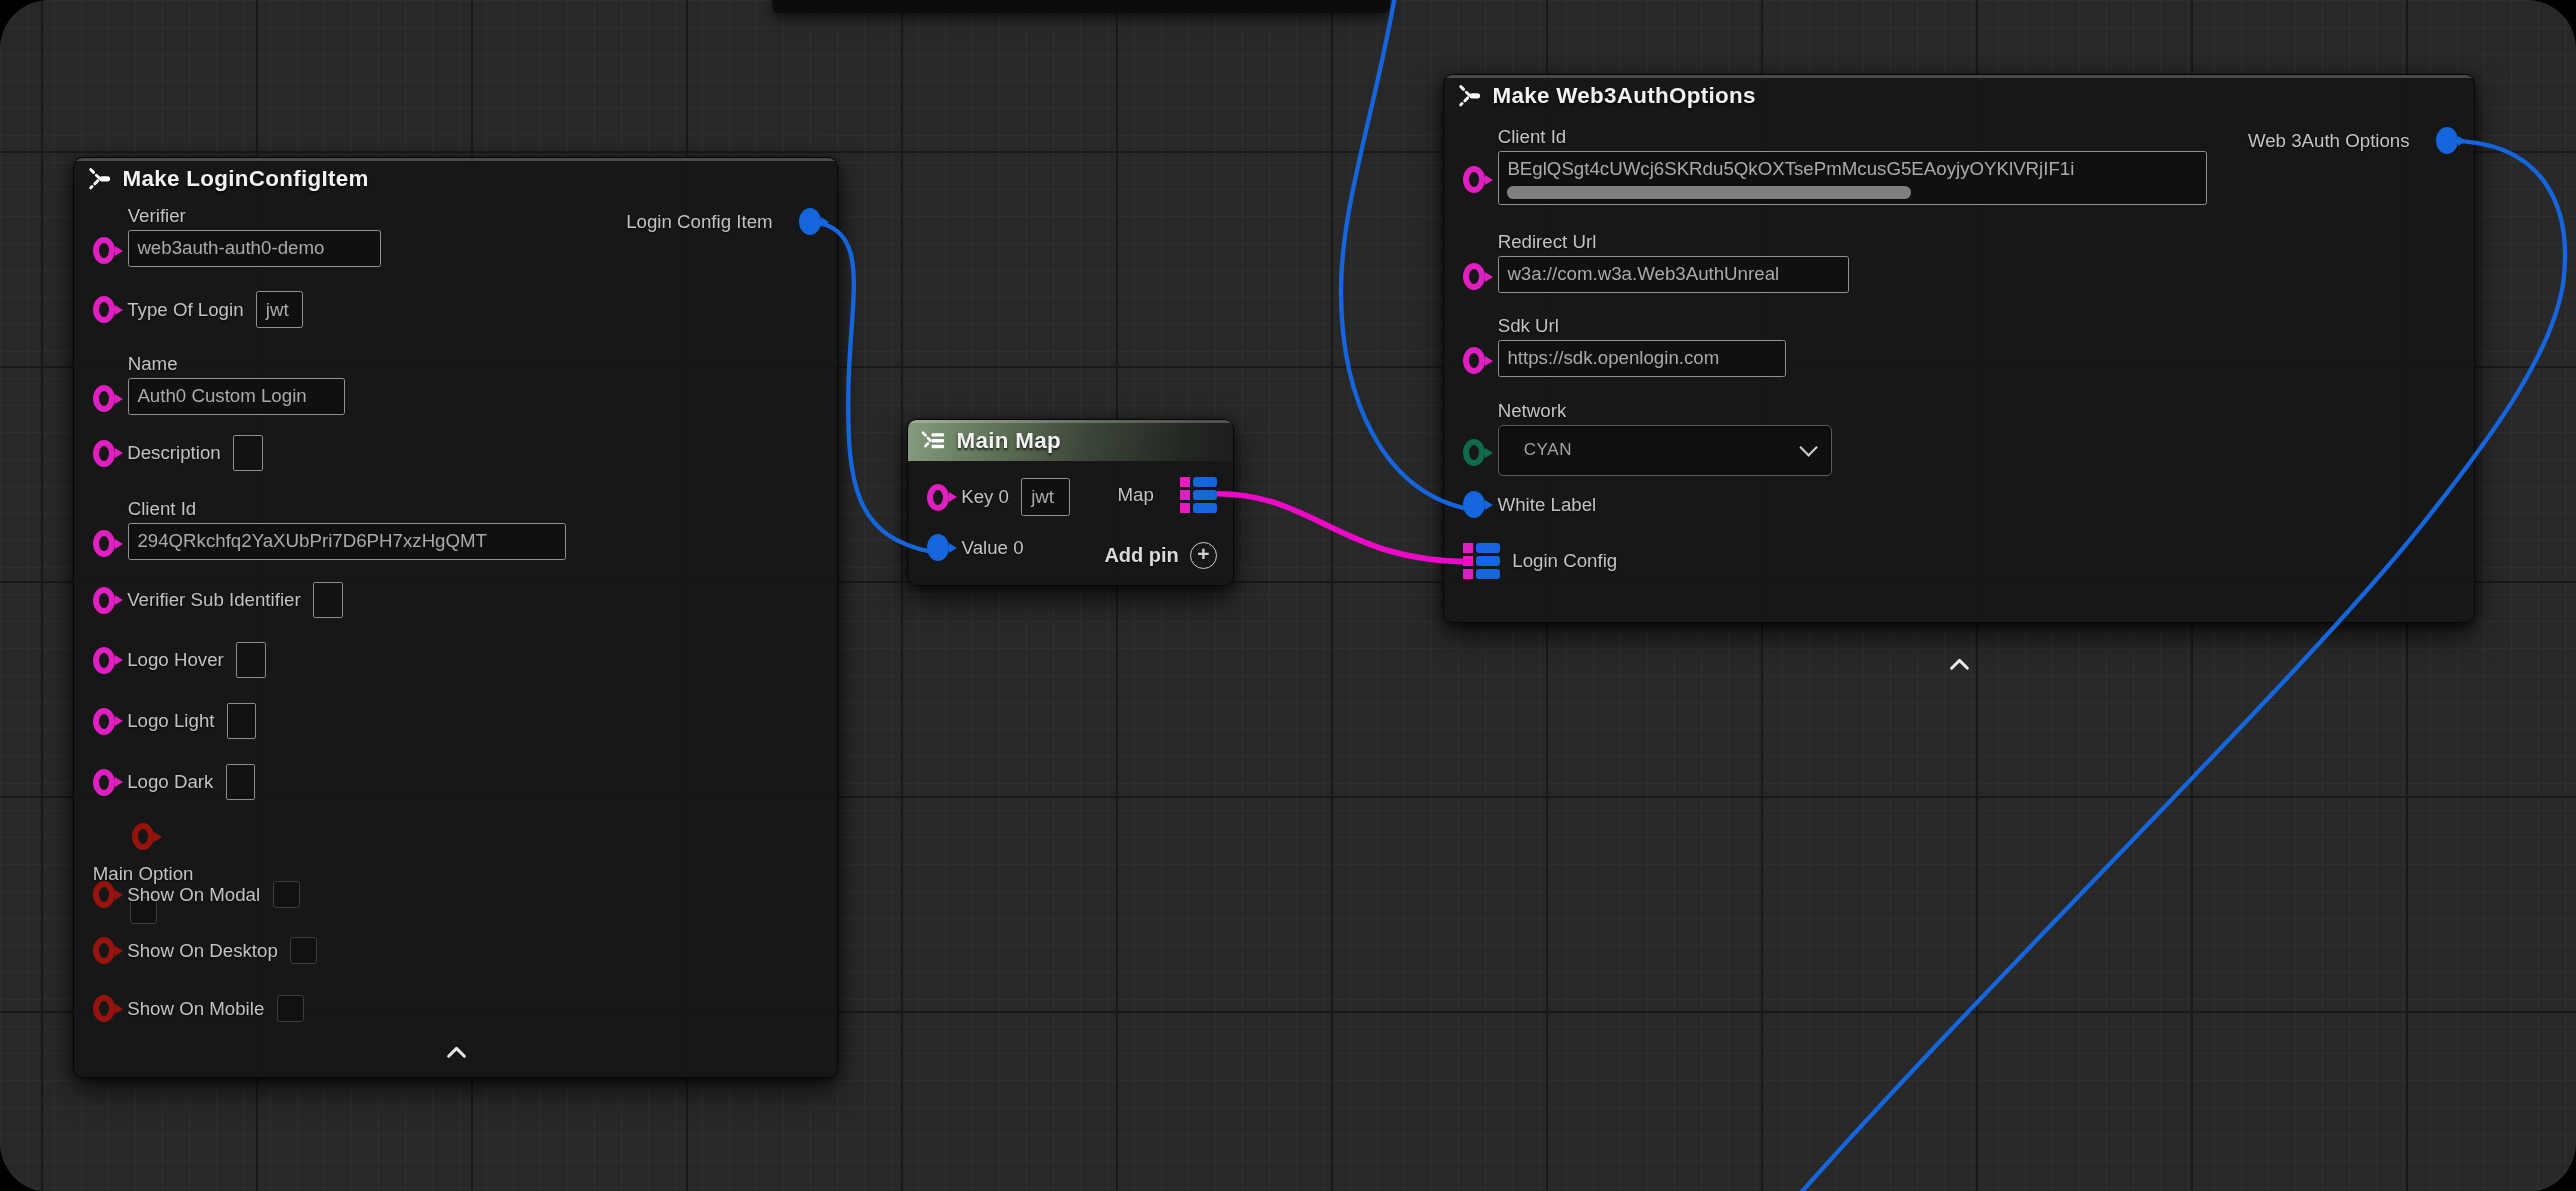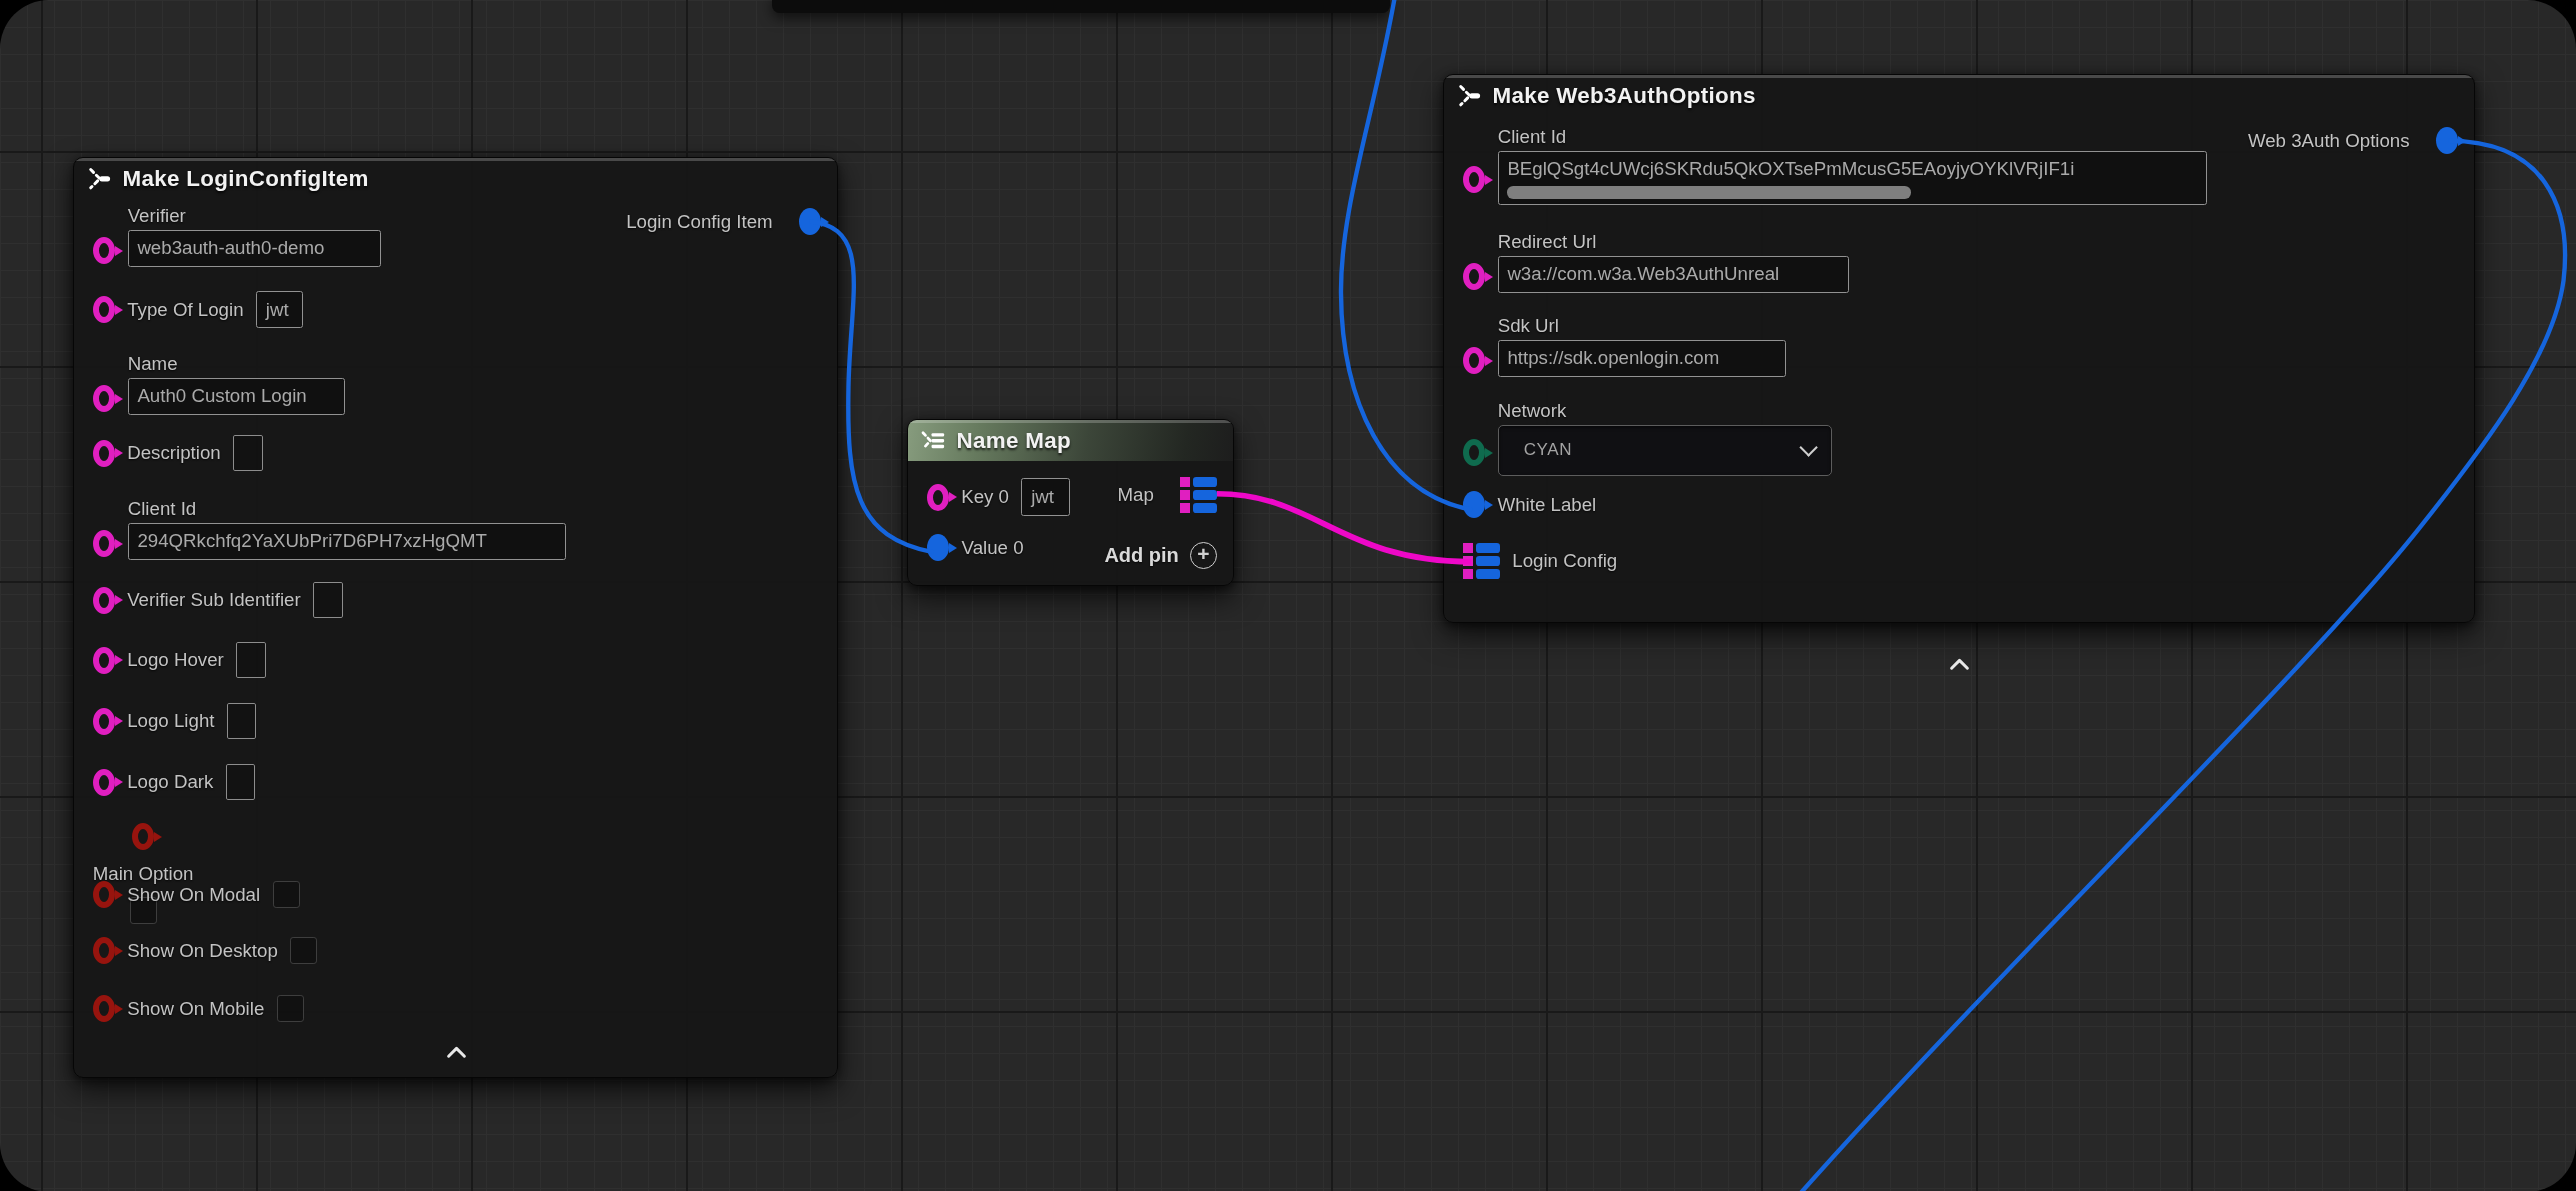--- a/index.html
+++ b/index.html
@@ -183,21 +183,21 @@
       <span class="hicon">
         <svg width="27.4" height="27.4" viewBox="0 0 24 24">
             <path d="M3.5 5 L10 12 L3.5 19" fill="none" stroke="#fff" stroke-width="2.4" stroke-linecap="round" stroke-linejoin="round" stroke-dasharray="3.2 3.2"></path>
             <g fill="#fff">
               <rect x="11" y="5.4" width="11" height="3" rx="1"></rect>
               <rect x="11" y="10.5" width="11" height="3" rx="1"></rect>
               <rect x="11" y="15.6" width="11" height="3" rx="1"></rect>
             </g>
           </svg>
       </span>
-      <span class="htitle">Name Map</span>
+      <span class="htitle">Main Map</span>
     </div>
 
     <div class="row" style="top:58px;">
       <span class="pin"></span>
       <span class="plabel">Key 0</span>
       <span class="tbox" style="width:29px;height:36px;">
           <span class="tval">jwt</span>
         </span>
     </div>
 

